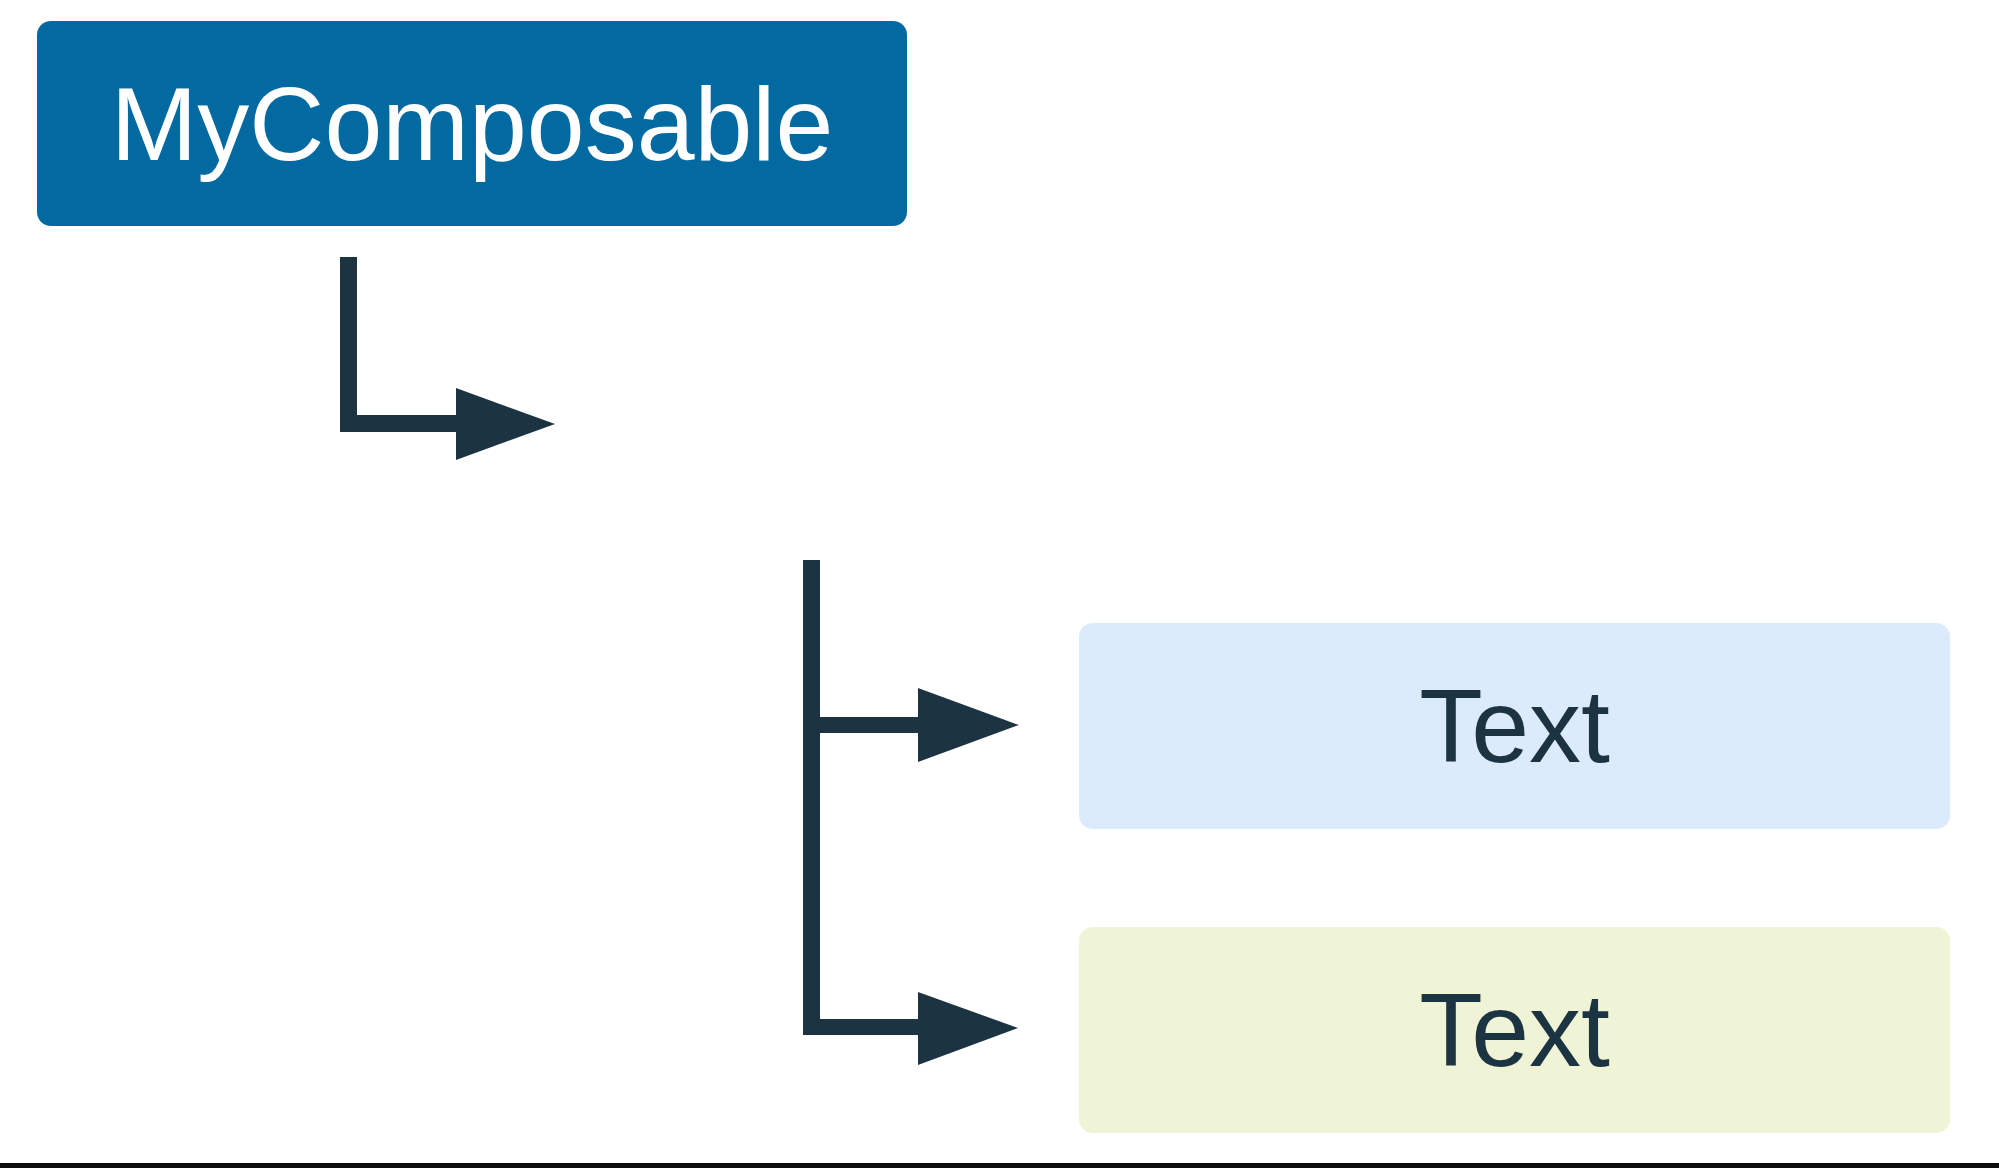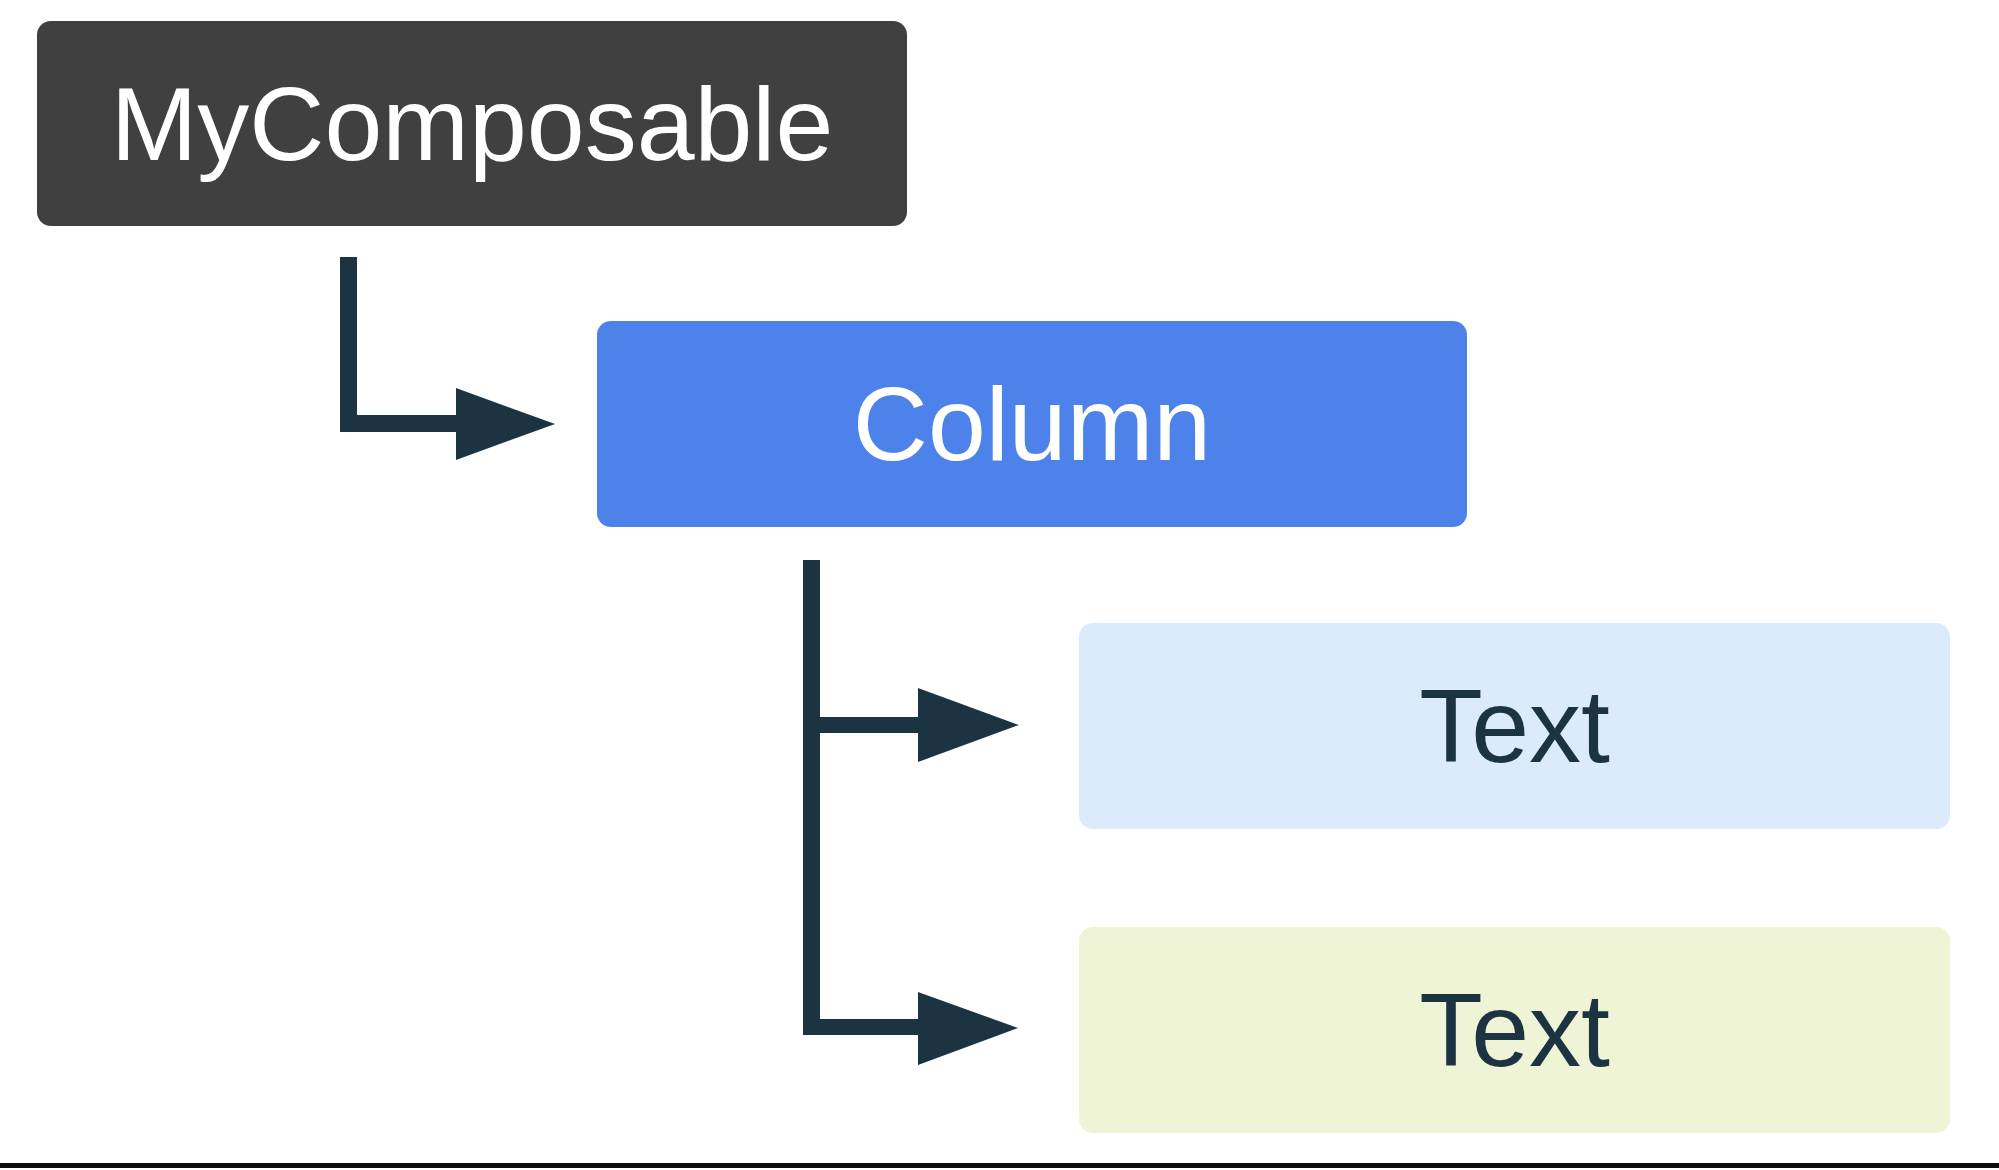--- a/index.html
+++ b/index.html
@@ -59,27 +59,24 @@
     </g>
     <g style="fill: rgb(28, 51, 66);">
       <rect x="803" y="560" width="17" height="475"></rect>
       <rect x="820" y="717" width="98" height="16"></rect>
       <polygon points="918,688 1019,725 918,762"></polygon>
       <rect x="820" y="1019" width="98" height="16"></rect>
       <polygon points="918,992 1018,1028 918,1065"></polygon>
     </g>
   </svg>
 
-  <div class="node node-mycomposable" style="background-color: #404040; color: rgb(255, 255, 255);">
+  <div class="node node-mycomposable" style="background-color: #0369a1; color: rgb(255, 255, 255);">
     <span>MyComposable</span>
   </div>
 
-  <div class="node node-column" style="background-color: rgb(76, 130, 233); color: rgb(255, 255, 255);">
-    <span>Column</span>
-  </div>
 
   <div class="node node-text-1" style="background-color: rgb(219, 235, 251); color: rgb(28, 51, 66);">
     <span>Text</span>
   </div>
 
   <div class="node node-text-2" style="background-color: rgb(240, 244, 215); color: rgb(28, 51, 66);">
     <span>Text</span>
   </div>
 
   <div class="bottom-rule" style="background-color: rgb(13, 13, 13);"></div>

